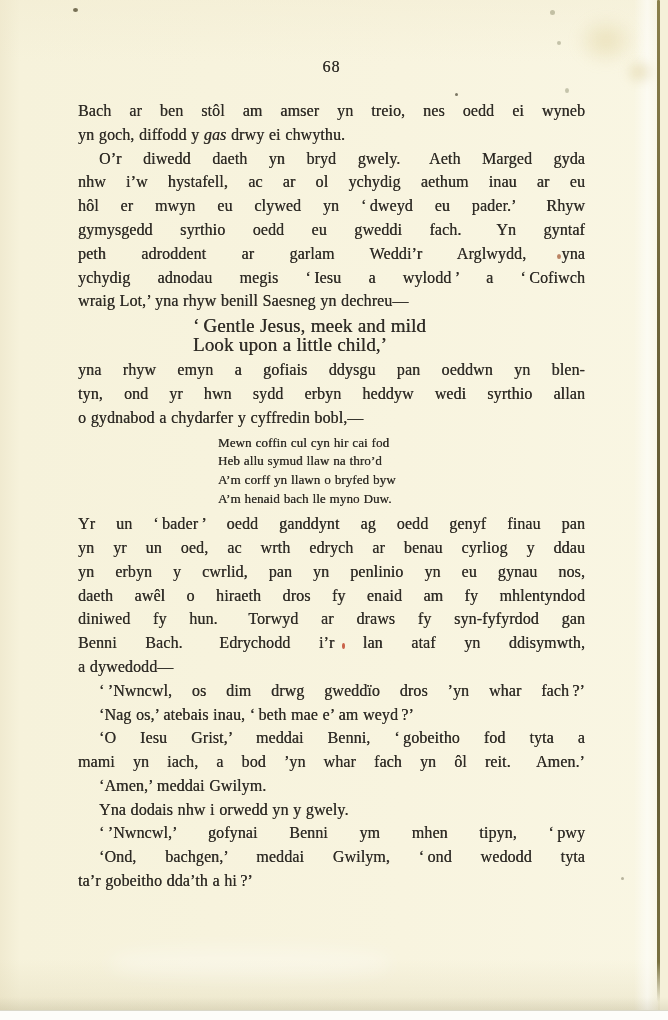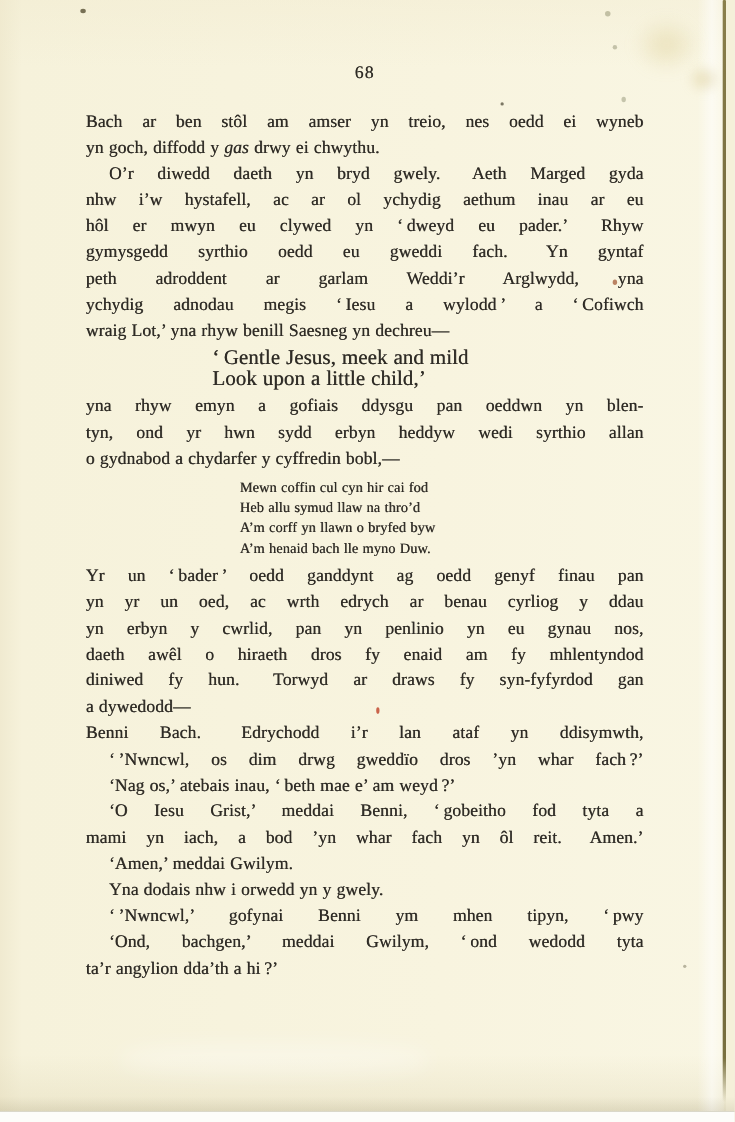--- a/index.html
+++ b/index.html
@@ -81,31 +81,31 @@
       <div class="line body"><span>o gydnabod a chydarfer y cyffredin bobl,—</span></div>
       <div class="line verse2 gap"><span>Mewn coffin cul cyn hir cai fod</span></div>
       <div class="line verse2"><span>Heb allu symud llaw na thro’d</span></div>
       <div class="line verse2"><span>A’m corff yn llawn o bryfed byw</span></div>
       <div class="line verse2"><span>A’m henaid bach lle myno Duw.</span></div>
       <div class="line body justify gap"><span>Yr un ‘ bader ’ oedd ganddynt ag oedd genyf finau pan</span></div>
       <div class="line body justify"><span>yn yr un oed, ac wrth edrych ar benau cyrliog y ddau</span></div>
       <div class="line body justify"><span>yn erbyn y cwrlid, pan yn penlinio yn eu gynau nos,</span></div>
       <div class="line body justify"><span>daeth awêl o hiraeth dros fy enaid am fy mhlentyndod</span></div>
       <div class="line body justify"><span>diniwed fy hun.  Torwyd ar draws fy syn-fyfyrdod gan</span></div>
+      <div class="line body justify"><span>Benni Bach.  Edrychodd i’r lan ataf yn ddisymwth,</span></div>
       <div class="line body"><span>a dywedodd—</span></div>
-      <div class="line body justify"><span>Benni Bach.  Edrychodd i’r lan ataf yn ddisymwth,</span></div>
       <div class="line body justify indent"><span>‘ ’Nwncwl, os dim drwg gweddïo dros ’yn whar fach ?’</span></div>
       <div class="line body indent"><span>‘Nag os,’ atebais inau, ‘ beth mae e’ am weyd ?’</span></div>
       <div class="line body justify indent"><span>‘O Iesu Grist,’ meddai Benni, ‘ gobeitho fod tyta a</span></div>
       <div class="line body justify"><span>mami yn iach, a bod ’yn whar fach yn ôl reit.  Amen.’</span></div>
       <div class="line body indent"><span>‘Amen,’ meddai Gwilym.</span></div>
       <div class="line body indent"><span>Yna dodais nhw i orwedd yn y gwely.</span></div>
       <div class="line body justify indent"><span>‘ ’Nwncwl,’ gofynai Benni ym mhen tipyn, ‘ pwy</span></div>
       <div class="line body justify indent"><span>‘Ond, bachgen,’ meddai Gwilym, ‘ ond wedodd tyta</span></div>
-      <div class="line body"><span>ta’r angylion dda’th a hi ?’</span></div>
+      <div class="line body"><span>ta’r gobeitho dda’th a hi ?’</span></div>
     </div>
 
   <div class="edge-band"></div>
   <div class="edge-line"></div>
   <div class="edge-outer"></div>
   <div class="bottom-shade"></div>
   <div class="bottom-white"></div>
 
   <div class="blot stain-y1"></div>
   <div class="blot stain-y2"></div>

